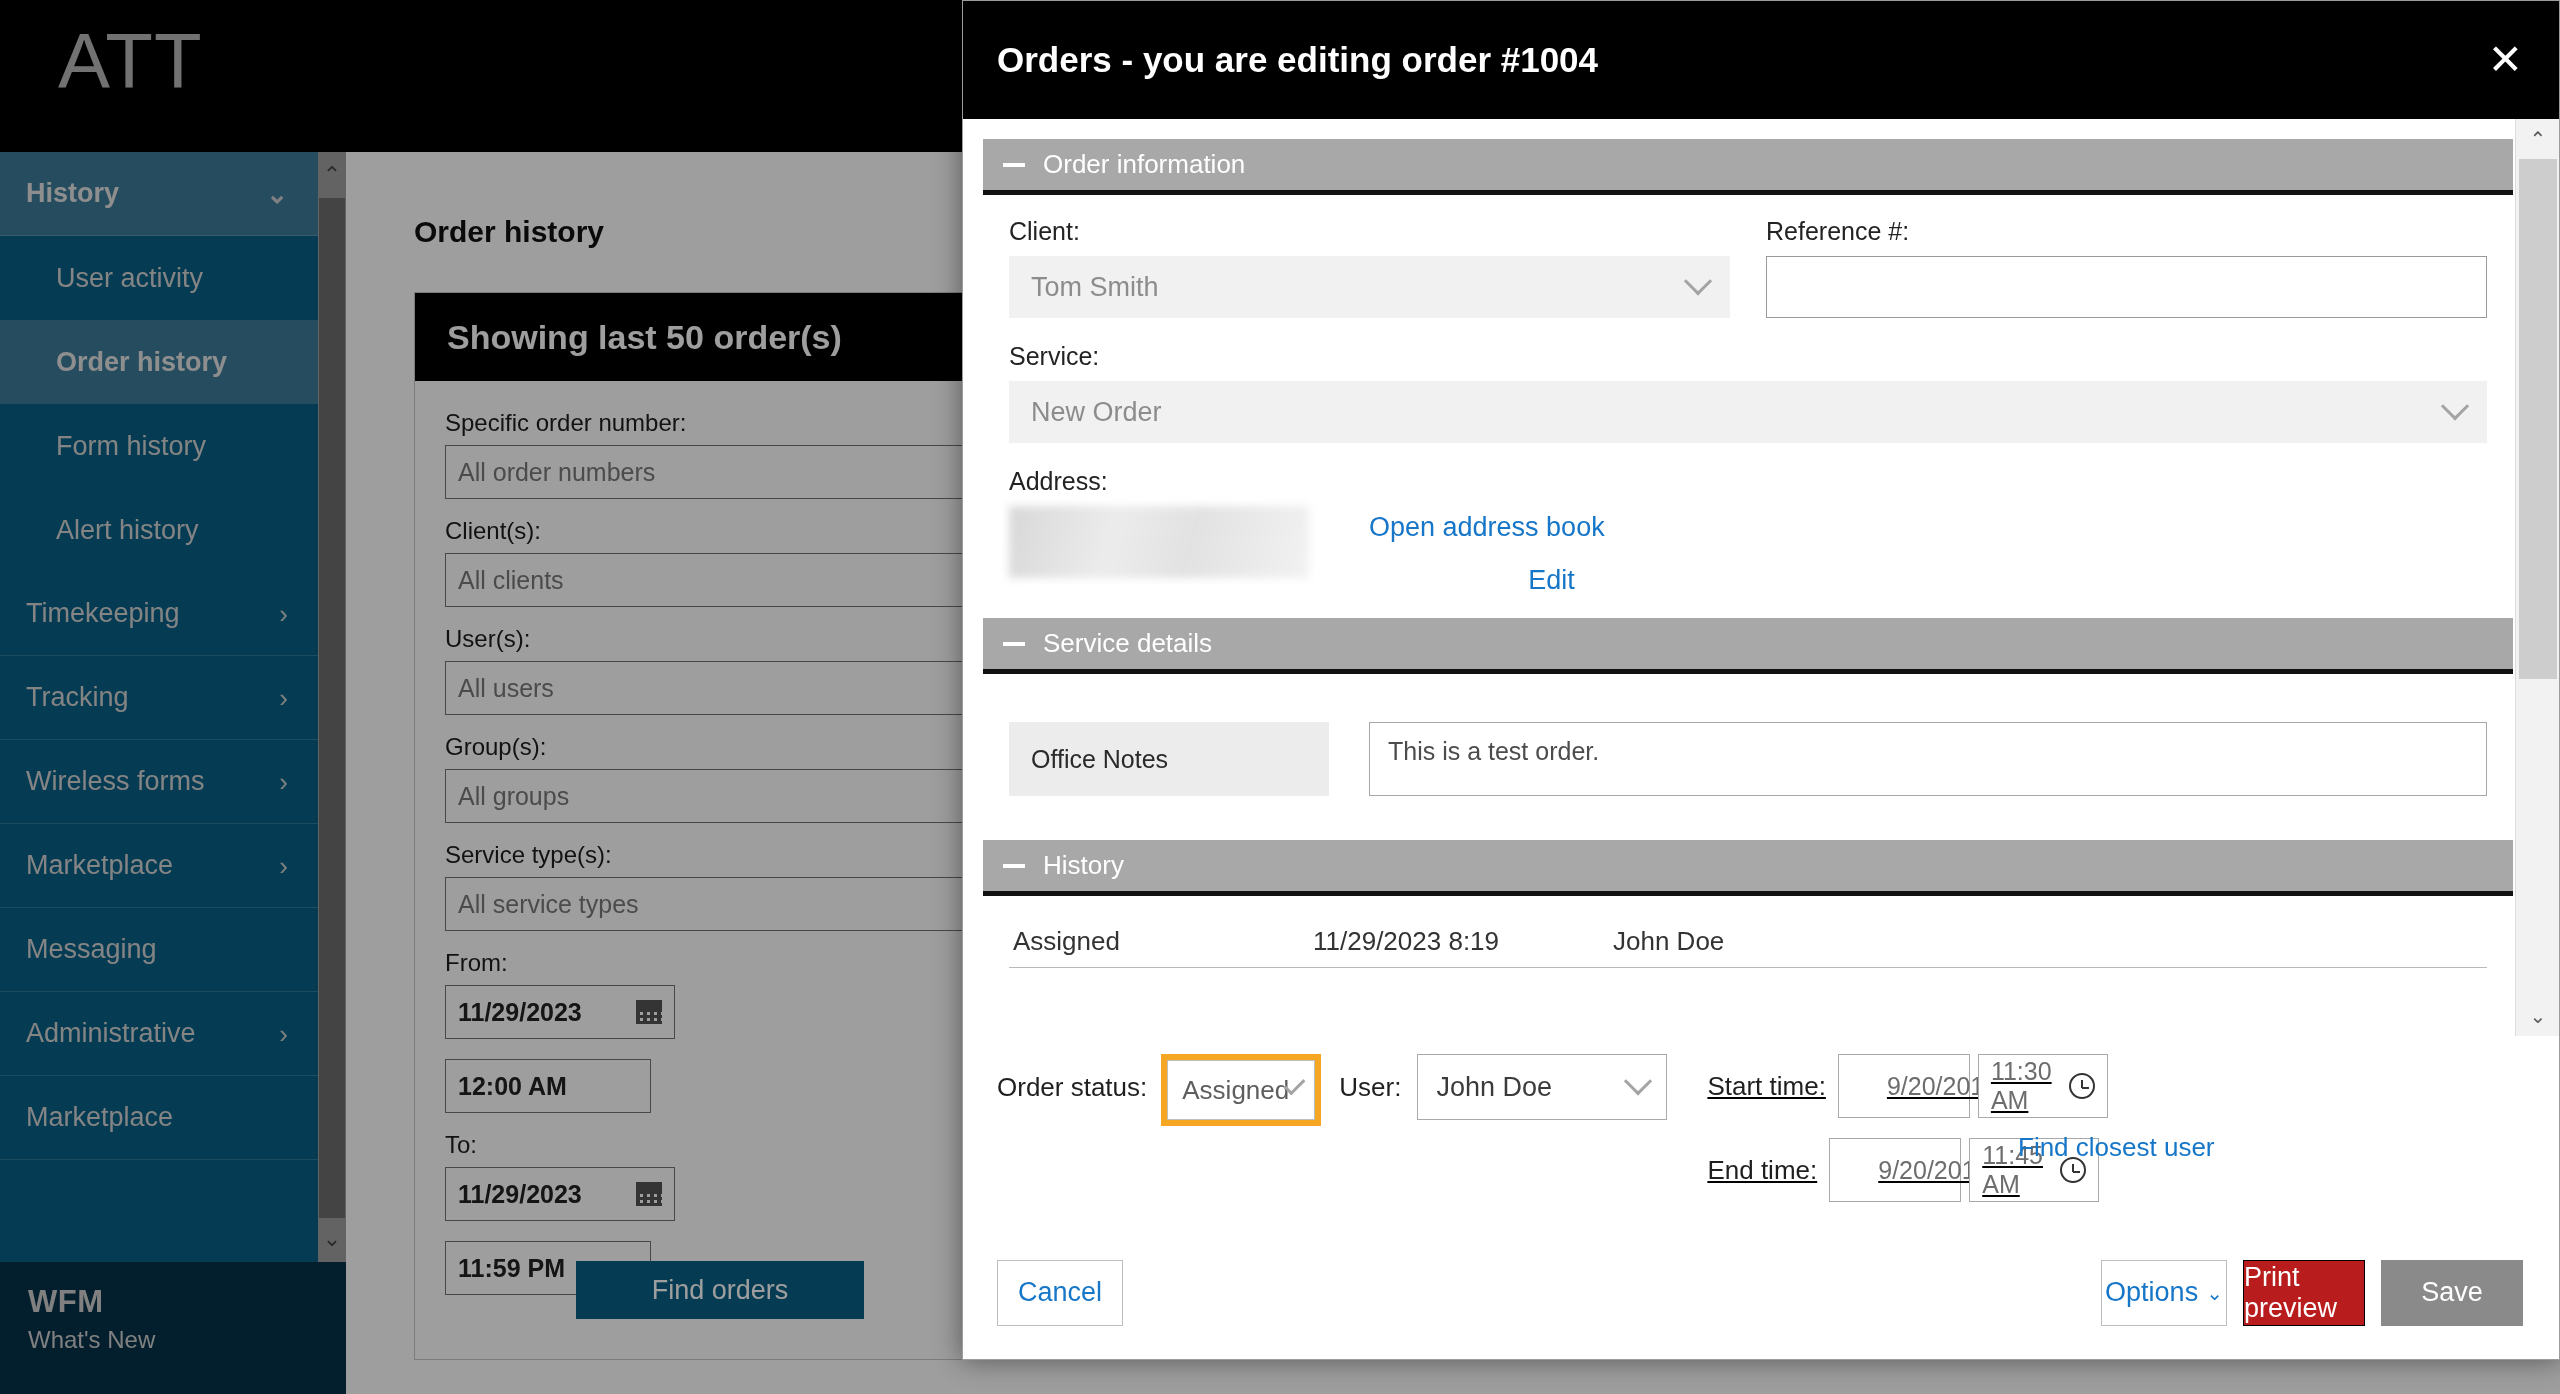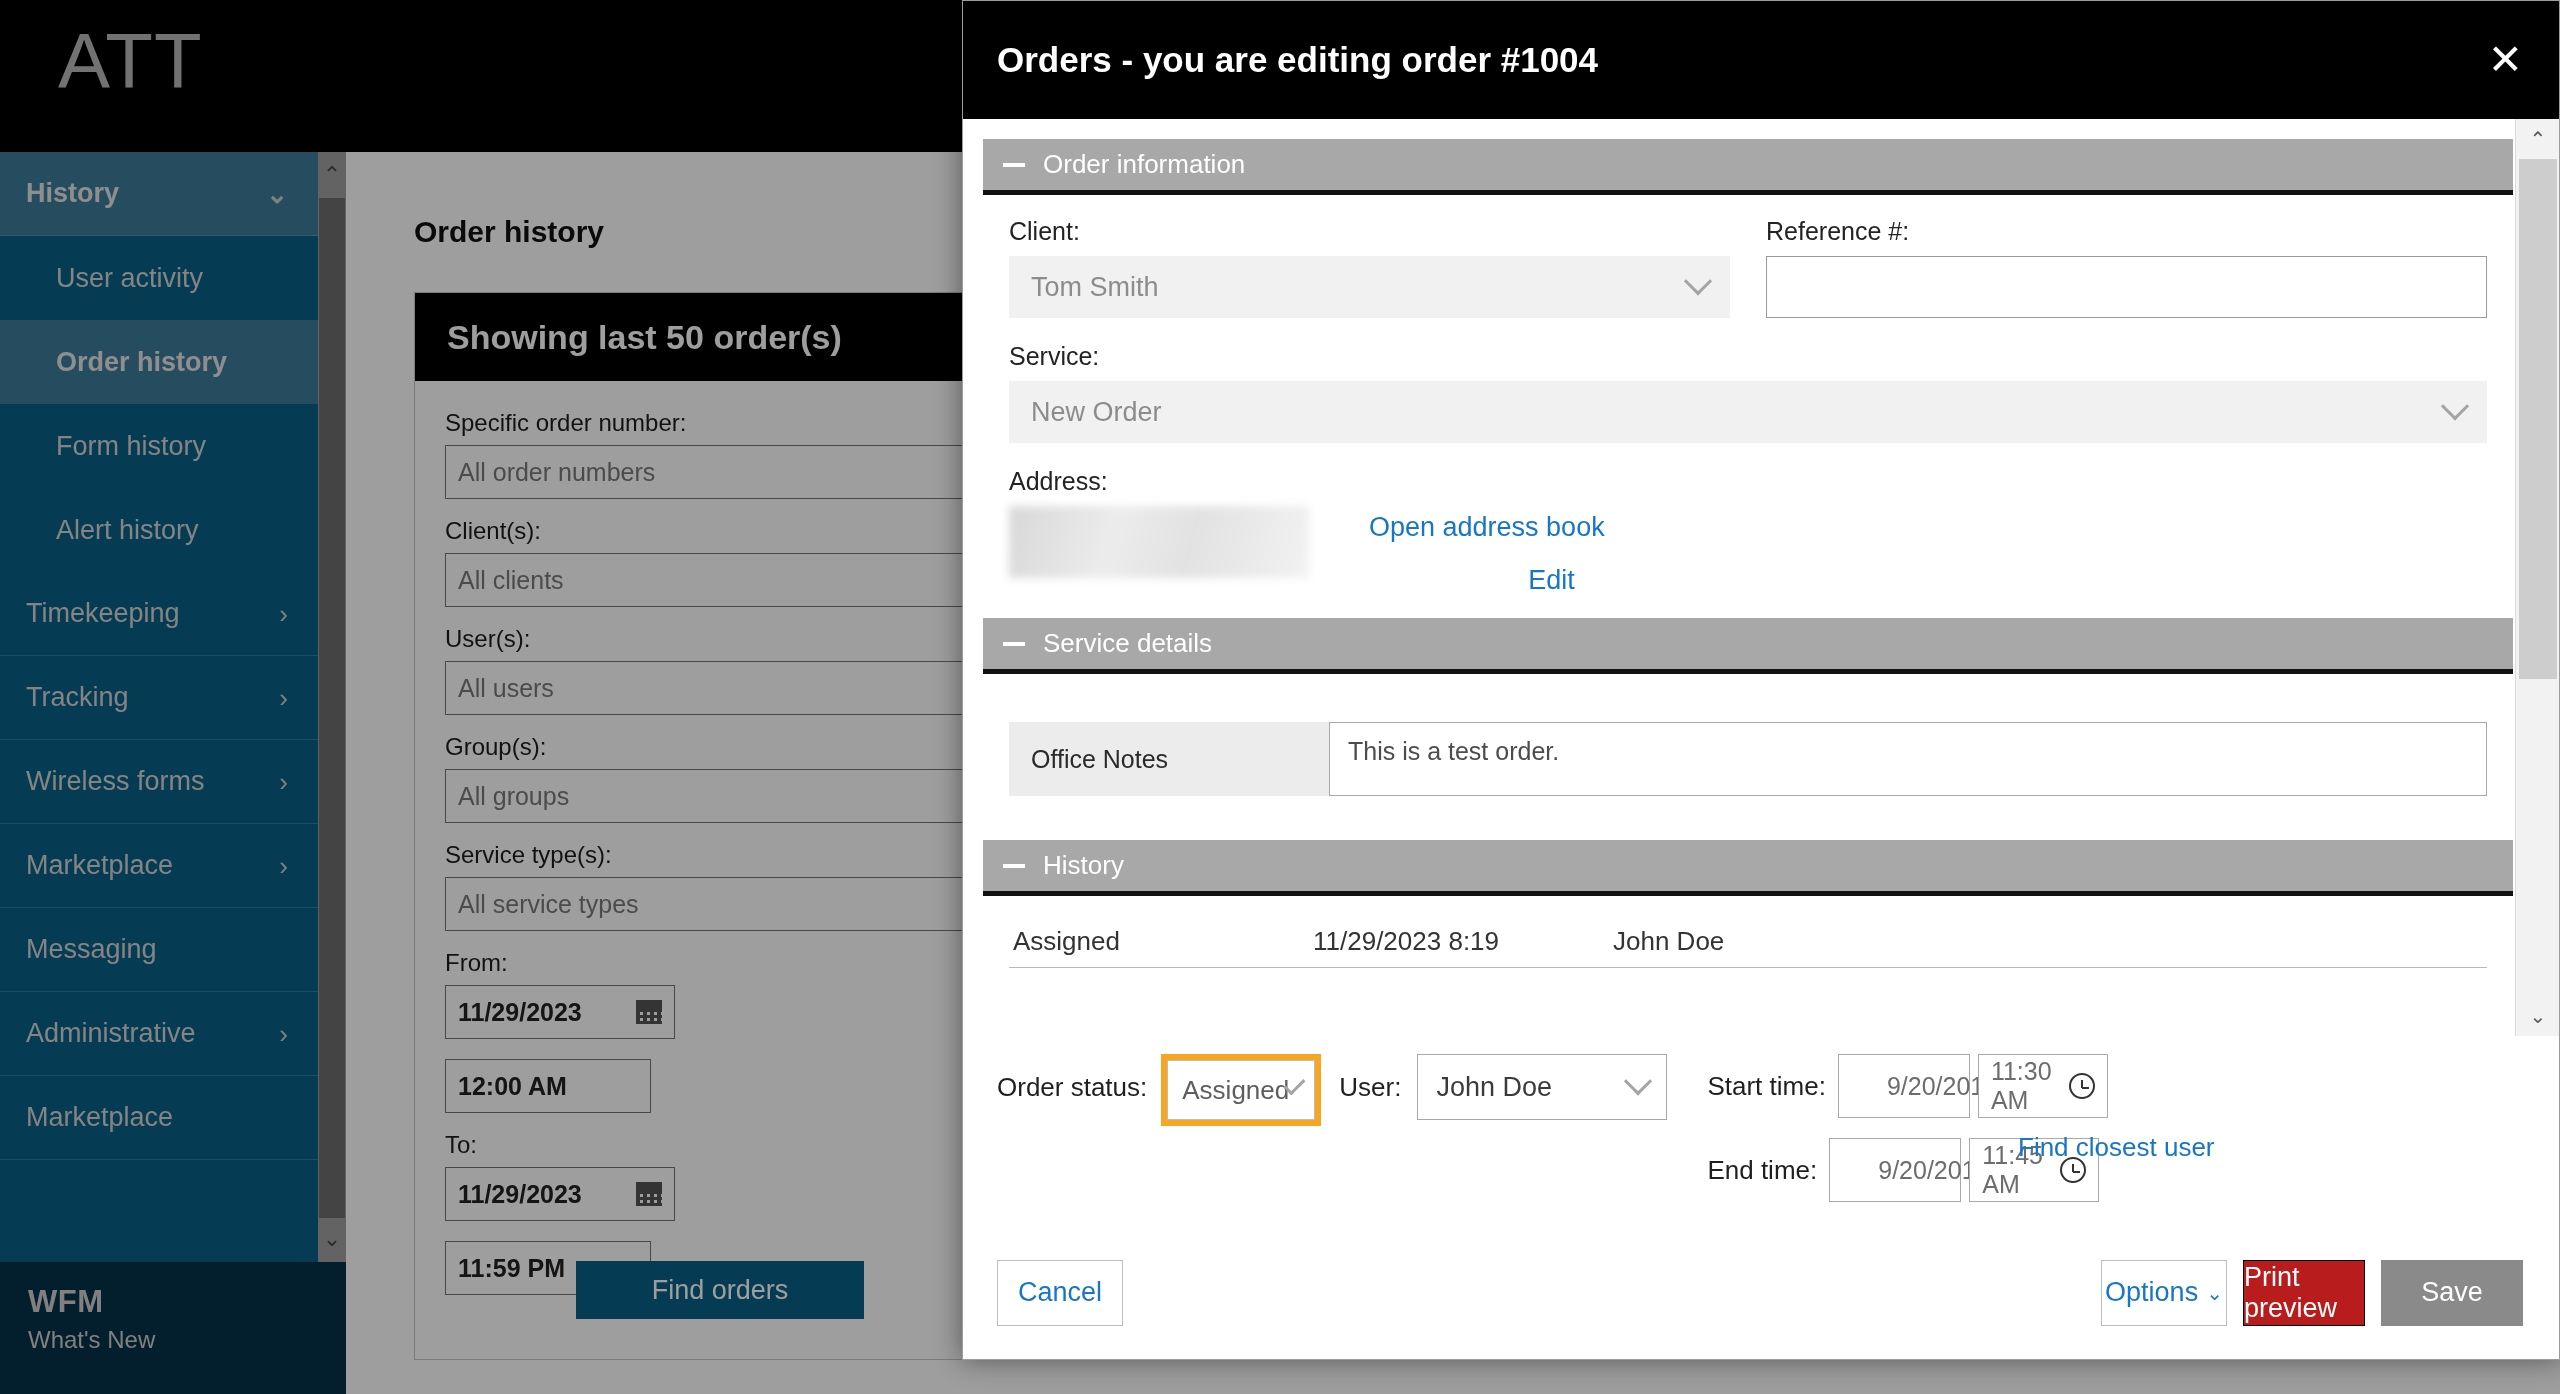--- a/index.html
+++ b/index.html
@@ -277,21 +277,21 @@
   .addr-blur {
     width: 300px; height: 72px;
     background: linear-gradient(105deg,#d8d8d8,#ececec 35%,#e2e2e2 60%,#f2f2f2);
     filter: blur(4px);
   }
   .addr-links { padding-top: 6px; }
   .lnk { color: #1676c8; font-size: 27px; cursor: pointer; }
   .addr-links .lnk.book { display:block; }
   .addr-links .lnk.edit { display:block; text-align:right; margin-top: 22px; padding-right: 30px;}
 
-  .notes-row { display: flex; margin-top: 26px; }
+  .notes-row { display: flex; margin-top: 26px; gap: 40px; }
   .notes-label {
     width: 320px; background: #ececec; font-size: 25px; color: #2a2a2a;
     display: flex; align-items: center; padding-left: 22px;
   }
   .notes-field {
     flex: 1; border: 1px solid #a7a7a7; background: #fff;
     font-size: 25px; color: #4c4c4c; padding: 14px 18px; min-height: 74px;
   }
 
   .hist-row {
@@ -330,21 +330,21 @@
   .status-select {
     width: 148px; height: 60px; background: #fff; border: 1px solid #bdbdbd;
     display: flex; align-items: center; justify-content: space-between;
     padding: 0 14px; font-size: 26px; color: #5e5e5e;
   }
   .user-select {
     width: 250px; height: 66px; background: #fff; border: 1px solid #a9a9a9;
     display: flex; align-items: center; justify-content: space-between;
     padding: 0 18px; font-size: 27px; color: #3b3b3b; margin: 0 0 0 14px;
   }
-  .time-col { margin-left: 22px; }
+  .time-col { margin-left: 22px; text-decoration: underline; }
   .time-row { display: flex; align-items: center; gap: 0; }
   .time-row + .time-row { margin-top: 20px; }
   .t-date, .t-time {
     height: 64px; border: 1px solid #a9a9a9; background: #fff;
     display: flex; align-items: center; justify-content: space-between;
     padding: 0 12px; font-size: 25px; color: #6d6d6d;
   }
   .t-date { width: 132px; padding-left: 48px; }
   .t-time { width: 130px; margin-left: 8px; }
   .clock {

